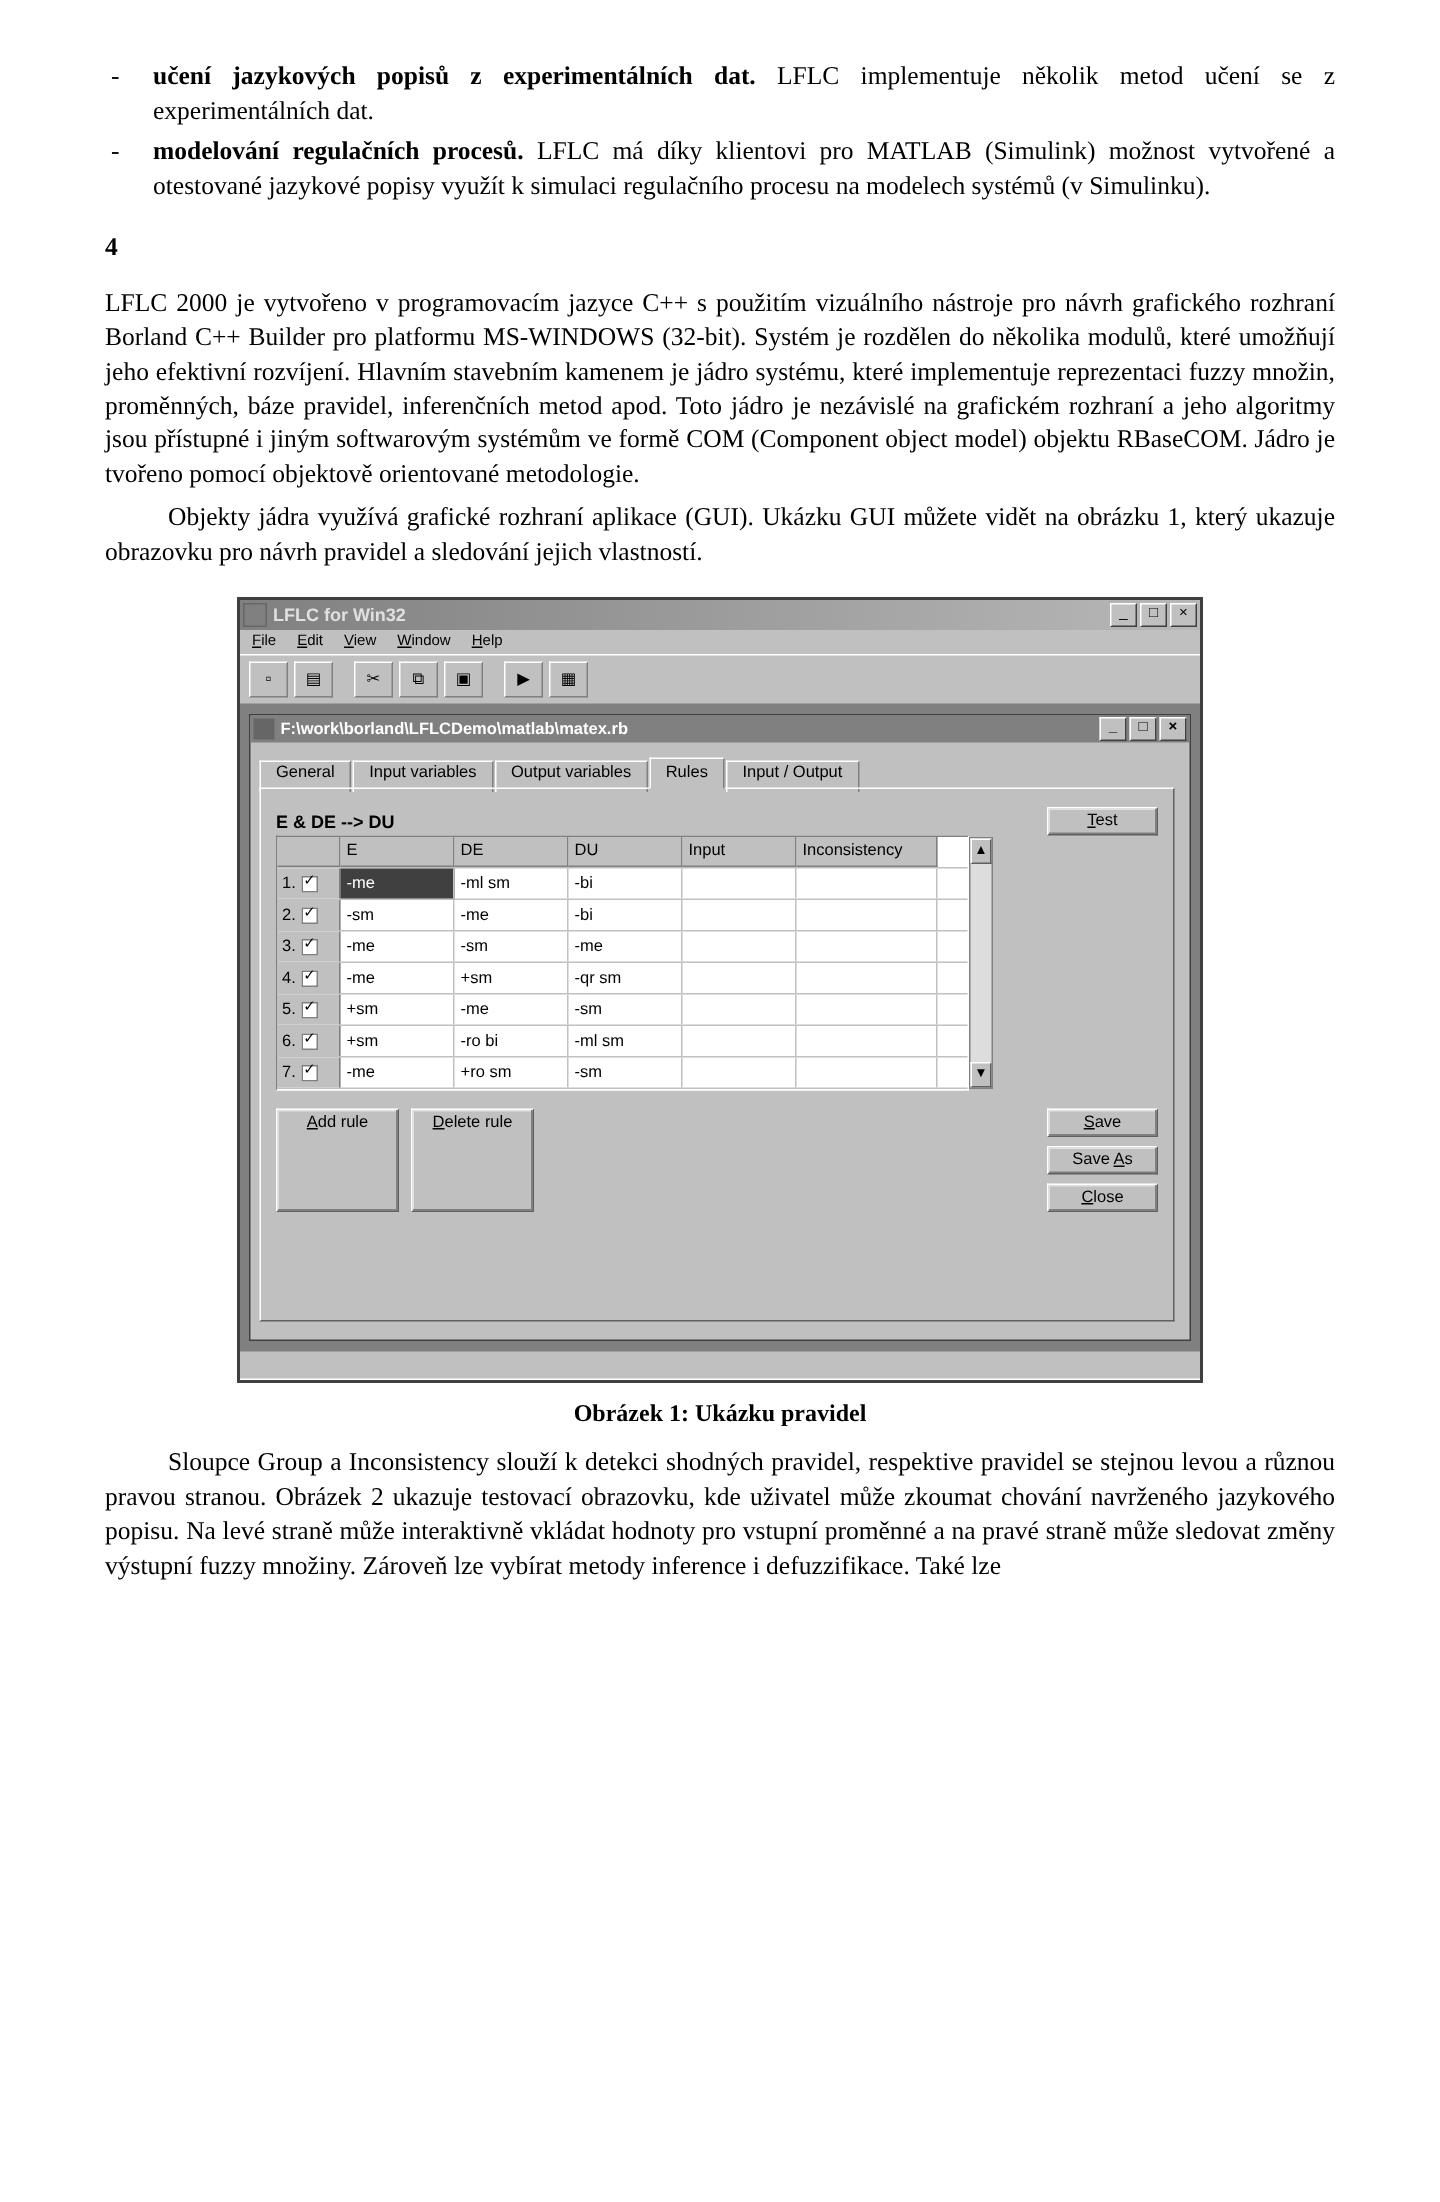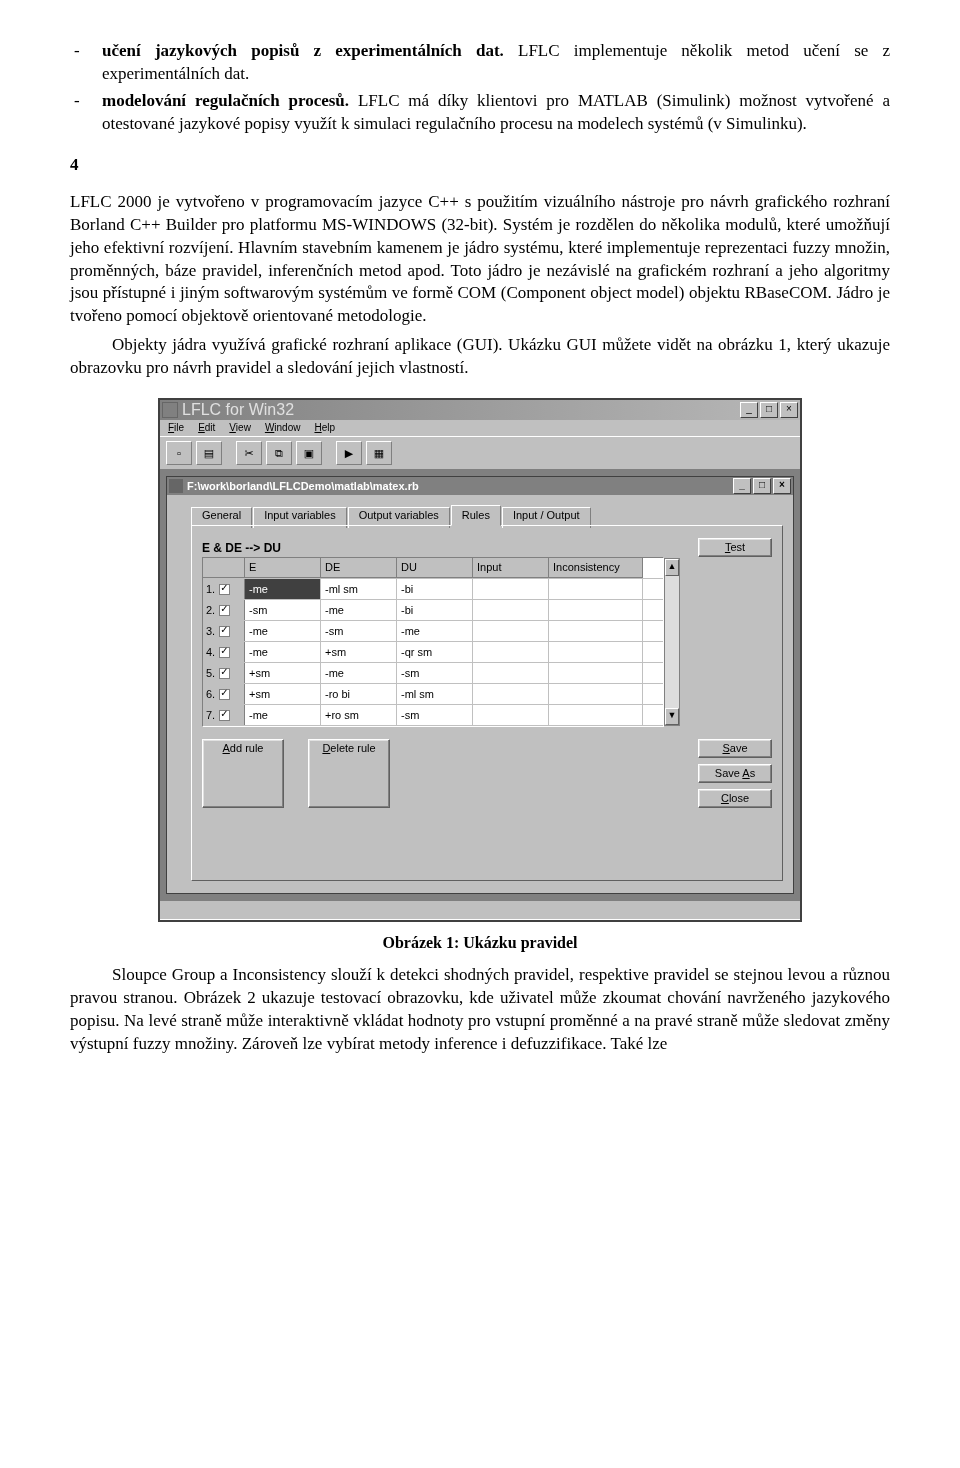--- a/index.html
+++ b/index.html
@@ -70,22 +70,22 @@
   }
   .titlebar .icon {
     width: 16px; height: 16px;
     background: #808080;
     border: 1px solid #666;
     margin-right: 4px;
     box-sizing: border-box;
   }
   .titlebar .title {
     flex: 1;
-    font-weight: normal;
-    font-size: 16px;
+    font-weight: bold;
+    font-size: 12px;
   }
   .win-btns {
     display: flex;
     gap: 2px;
   }
   .win-btn {
     width: 16px; height: 14px;
     background: #c0c0c0;
     border-top: 1px solid #fff;
     border-left: 1px solid #fff;
@@ -145,21 +145,21 @@
     font-size: 11px;
     font-weight: bold;
   }
   .child-title .icon {
     width: 14px; height: 14px;
     background: #666;
     margin-right: 4px;
   }
   .child-title .t { flex: 1; }
   .child-body {
-    padding: 10px 10px 12px 24px;
+    padding: 10px 10px 12px 6px;
   }
   .tabs {
     display: flex;
     margin-bottom: -1px;
   }
   .tab {
     padding: 4px 10px 4px 10px;
     border-top: 1px solid #fff;
     border-left: 1px solid #fff;
     border-right: 1px solid #808080;
@@ -292,21 +292,21 @@
     border-bottom: 1px solid #606060;
     font-size: 9px;
     text-align: center;
     line-height: 13px;
   }
   .bottom-btns {
     display: flex;
     justify-content: space-between;
     margin-top: 12px;
   }
-  .left-btns { display: flex; gap: 24px; }
+  .left-btns { display: flex; gap: 8px; }
   .right-btns { display: flex; flex-direction: column; gap: 6px; align-items: center; }
   .right-btns .btn95 { width: 72px; }
   .left-btns .btn95 { width: 80px; }
   .statusbar {
     height: 18px;
     border-top: 1px solid #808080;
     border-bottom: 1px solid #fff;
     background: #c0c0c0;
   }
   .caption {

